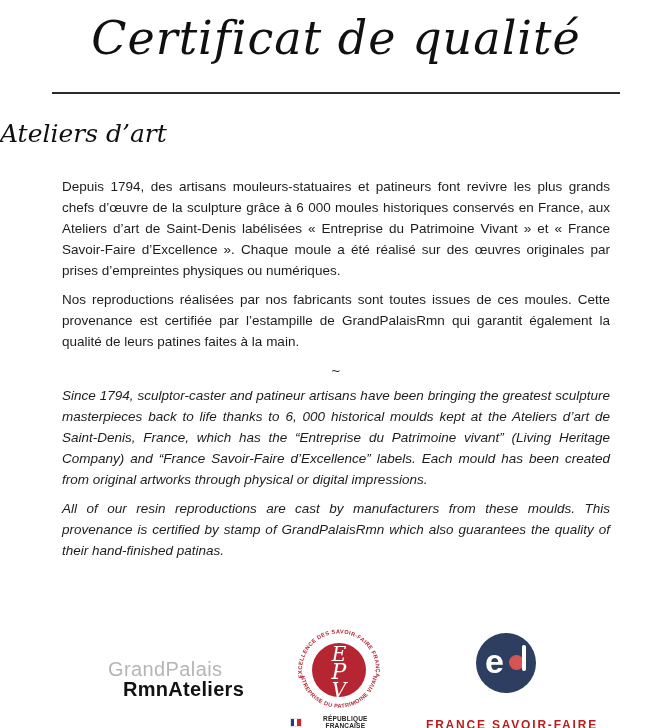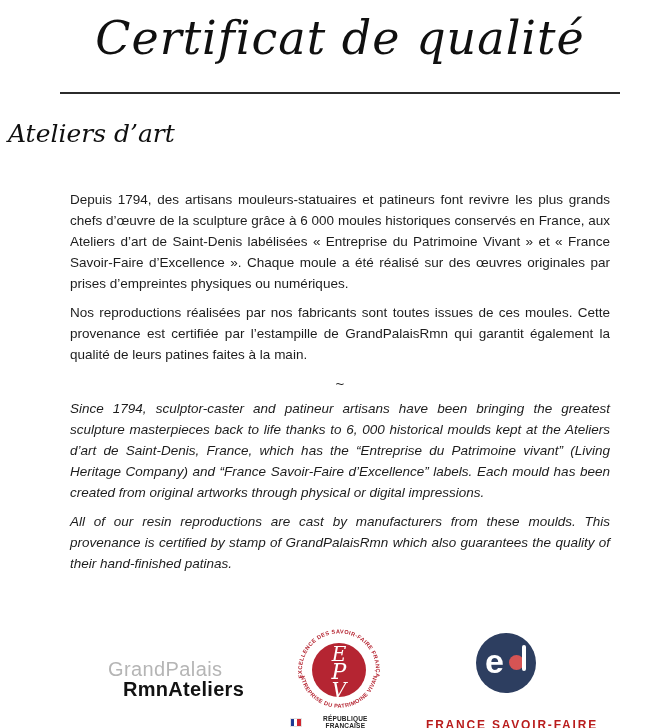--- a/index.html
+++ b/index.html
@@ -1,38 +1,38 @@
 <!DOCTYPE html>
 <html><head>
 <meta charset="utf-8">
 <style>
   html,body { margin:0; padding:0; }
   body {
     width:672px; height:728px; background:#ffffff; position:relative; overflow:hidden;
     font-family:"Liberation Sans", sans-serif; color:#1c1c1c;
   }
-  .page { position:absolute; inset:0;padding-left:8px; }
+  .page { position:absolute; inset:0; }
 
   
   .title {
     margin:6px 0 0; text-align:center;
     font-family:"DejaVu Serif", serif; font-style:italic; font-weight:400;
     font-size:46px; line-height:1.4; color:#101010; letter-spacing:1px;
   }
   .rule { border-top:2px solid #2b2b2b; margin:22px 52px 0; height:0; }
 
   .sub {
     text-align:left; font-family:"DejaVu Serif", serif; font-style:italic;
     font-weight:400; color:#101010; margin:0; font-size:25px; line-height:1.3;
   }
   .sub1 { margin-top:24px; }
   .sub2 { margin-top:14px; }
 
   
-  .body-text { margin:38px 62px 0; }
+  .body-text { margin:25px 62px 0; }
   .body-text p { font-size:13.5px; line-height:21px; text-align:justify; margin:0 0 8px; color:#1d1d1d; }
   p.en { font-style:italic; }
   p.tilde { text-align:center !important; font-size:15px; margin:0 0 4px; line-height:21px; }
 
   
   .gp-logo { position:absolute; left:108px; top:659px; line-height:1; }
   .gp1 { font-size:20px; color:#b5b5b5; letter-spacing:0.4px; }
   .gp2 { font-size:20px; font-weight:bold; color:#121212; letter-spacing:0.3px; margin:0 0 16px 15px; }
 
   

